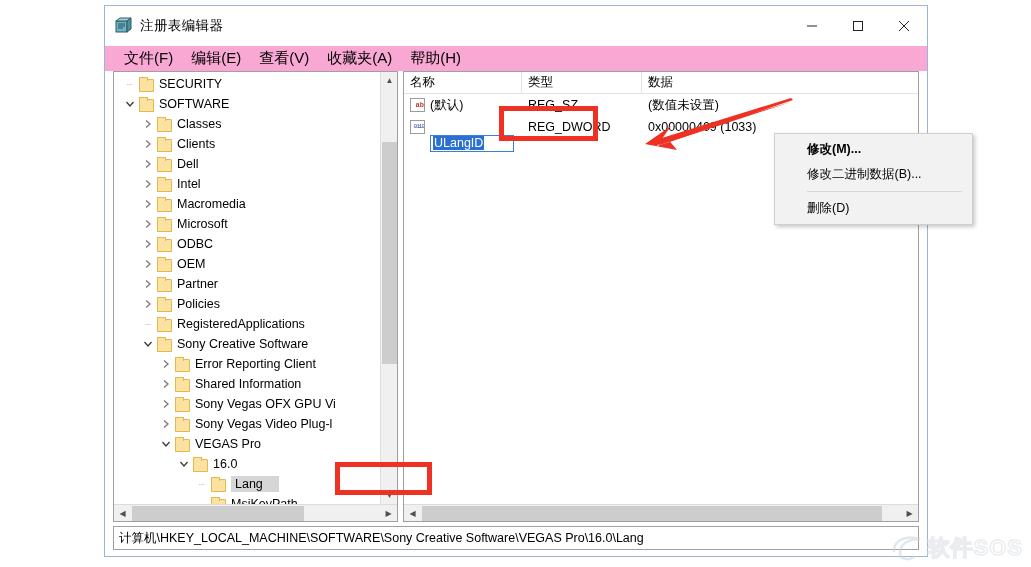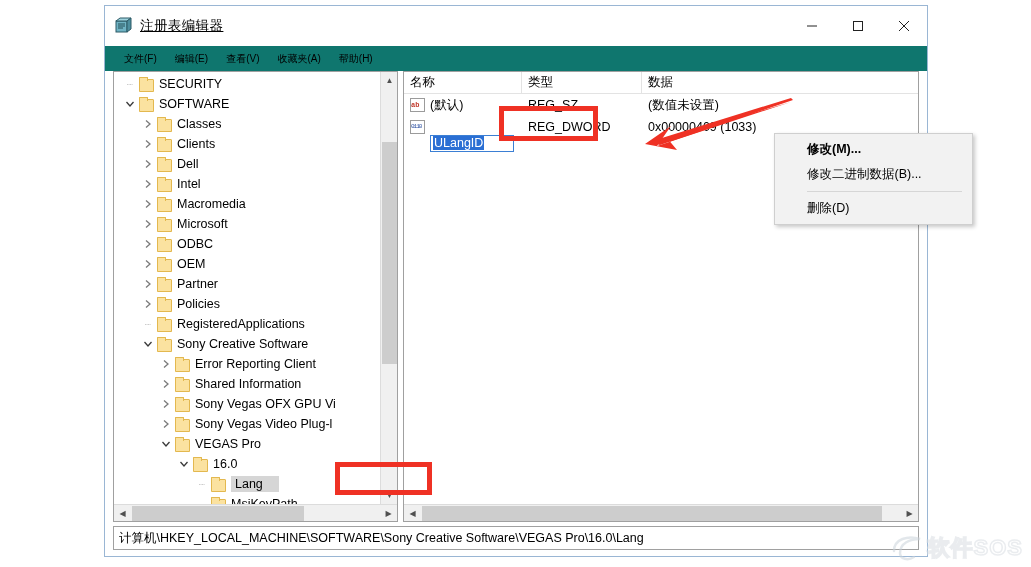--- a/index.html
+++ b/index.html
@@ -25,39 +25,39 @@
     height: 40px; min-height: 40px;
     background: #ffffff;
     display: flex; align-items: center;
     position: relative;
   }
   #title-icon {
     width: 18px; height: 18px; margin-left: 9px; margin-right: 8px;
     position: relative; flex: 0 0 auto;
   }
   #title-text {
-    font-size: 13.5px; color: #000; letter-spacing: .4px; text-decoration: underline;
+    font-size: 13.5px; color: #000; letter-spacing: .4px;
   }
   #window-controls {
     position: absolute; right: 0; top: 0; height: 40px;
     display: flex;
   }
   .win-btn {
     width: 46px; height: 40px;
     display: flex; align-items: center; justify-content: center;
     color: #222; font-size: 13px;
   }
 
   
   #menu-bar {
     height: 25px; min-height: 25px;
     display: flex; align-items: center;
     padding-left: 10px;
-    font-size: 10px; color: #000;
-    background: #0f766e;
+    font-size: 15px; color: #000;
+    background: #f9a8d4;
   }
   .menu-item { padding: 3px 9px; white-space: nowrap; }
 
   
   #panes {
     flex: 1; display: flex;
     padding: 0 8px 0 8px;
     gap: 5px;
     min-height: 0;
   }
@@ -168,21 +168,21 @@
   .list-row {
     height: 22px; display: flex; align-items: center;
     font-size: 12.5px; color: #000;
   }
   .cell-name { width: 118px; flex: 0 0 118px; display: flex; align-items: center; padding-left: 6px; }
   .cell-type { width: 120px; flex: 0 0 120px; padding-left: 6px; }
   .cell-data { flex: 1; padding-left: 6px; }
   .val-icon {
     width: 15px; height: 14px; flex: 0 0 15px; margin-right: 5px;
     border: 1px solid #9b9b9b; background: #fff;
-    font-size: 7px; line-height: 12px; text-align: left;
+    font-size: 7px; line-height: 12px; text-align: right;
     font-family: "Liberation Mono", monospace;
     overflow: hidden;
   }
   .val-icon.str { color: #c0392b; font-weight: bold; }
   .val-icon.bin { color: #2b4fa0; letter-spacing: -1px; font-size: 6px; }
   .rename-box {
     border: 1px solid #3b7fd4; background: #fff;
     padding: 0 2px; height: 17px;
     display: flex; align-items: center;
     width: 84px;

